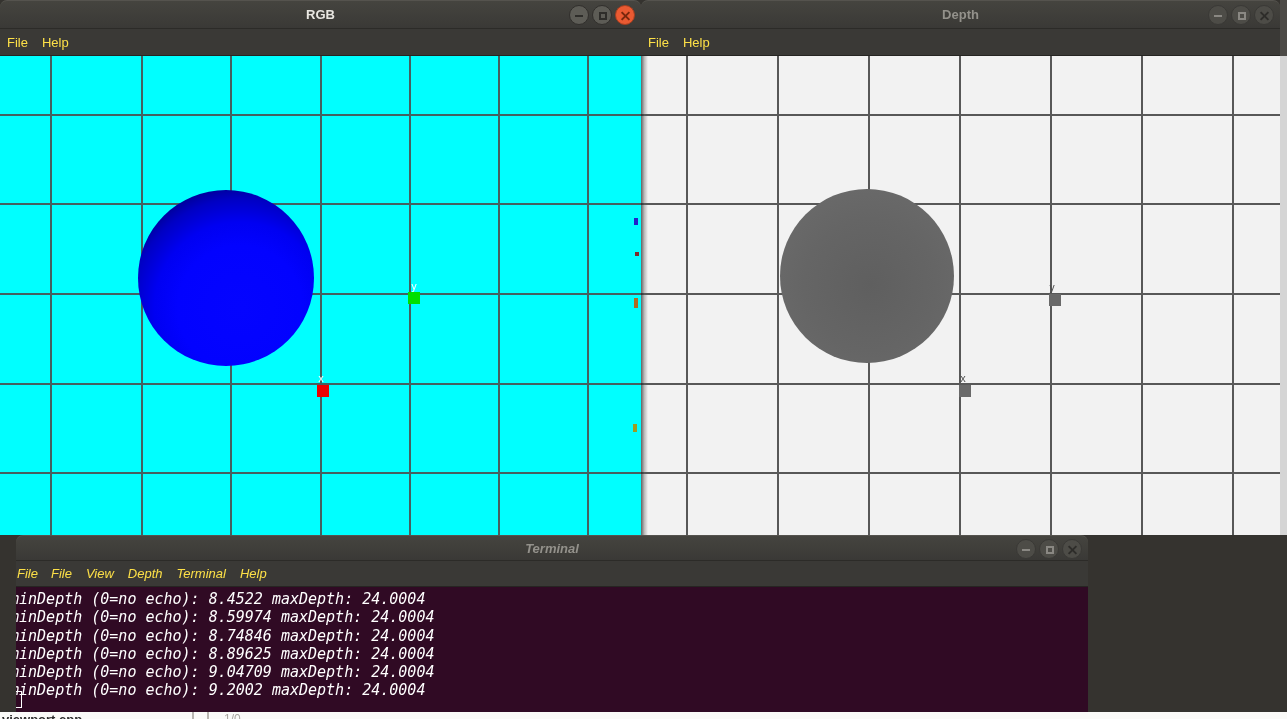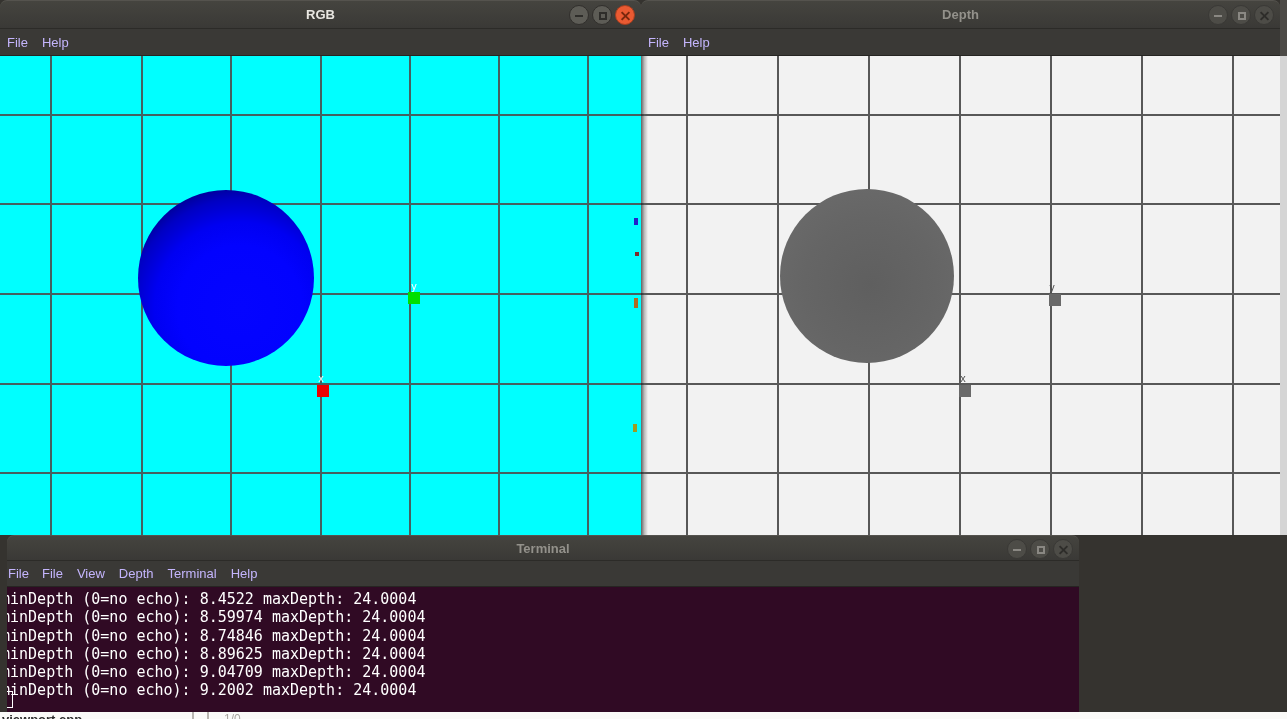--- a/index.html
+++ b/index.html
@@ -25,21 +25,21 @@
   .inactive .btn.close { background:#4d4c47; border-color:#3a3936; }
   .xg::before,.xg::after { content:""; position:absolute; left:4px; top:9px; width:11px; height:2px; background:#79280e; }
   .xg::before { transform:rotate(45deg); }
   .xg::after  { transform:rotate(-45deg); }
   .inactive .xg::before,.inactive .xg::after { background:#2e2d2a; }
   .bar-i { background:#8a8883 !important; }
   .sq-i  { border-color:#8a8883 !important; }
 
   .mb { position:absolute; left:0; right:0; top:29px; height:27px; background:#3a3936;
         border-bottom:1px solid #262522; display:flex; align-items:center;
-        font-size:13px; color:#c4b5fd; }
+        font-size:13px; color:#fde047; }
   .mb span { padding:0 7px; }
 
   .vp { position:absolute; left:0; right:0; top:56px; bottom:0; overflow:hidden; }
 
   
   #win-rgb { left:0; top:0; width:641px; height:535px; }
   #rgb-vp { background-color:#00ffff;
     background-image:
       linear-gradient(#456060,#456060),linear-gradient(#456060,#456060),
       linear-gradient(#456060,#456060),linear-gradient(#456060,#456060),
@@ -90,21 +90,21 @@
     background:radial-gradient(circle at 52% 55%, #5f5f5f 0%, #656565 50%, #6a6a6a 80%, #6d6d6d 100%); }
   #depth-ymark { left:408px; top:238px; background:#696969; }
   #depth-ylab { left:404px; top:226px; color:#4c4c4c; }
   #depth-xmark { left:318px; top:329px; background:#696969; }
   #depth-xlab { left:315px; top:317px; color:#4c4c4c; }
 
   #right-strip { position:absolute; left:1280px; top:0; width:7px; height:535px;
     background:linear-gradient(#4c4a46 0 56px, #d5d5d5 56px 100%); }
 
   
-  #win-term { left:7px; top:535px; width:1072px; height:177px; }
+  #win-term { left:16px; top:535px; width:1072px; height:177px;font-style:italic; }
   #win-term .tb { height:26px; }
   #win-term .tb-title { top:5px; }
   #win-term .btns { top:3px; }
   #win-term .mb { top:26px; height:26px; }
   #term-vp { top:52px; background:#300a24; }
   #term-text { position:absolute; left:-6px; top:3px; width:1300px;
     font-family:"DejaVu Sans Mono", monospace; font-size:15px; line-height:18.3px;
     color:#ffffff; white-space:pre; }
   #term-cursor { position:absolute; left:-5px; top:104px; width:11px; height:17px;
     border:1px solid #ffffff; background:transparent; }

